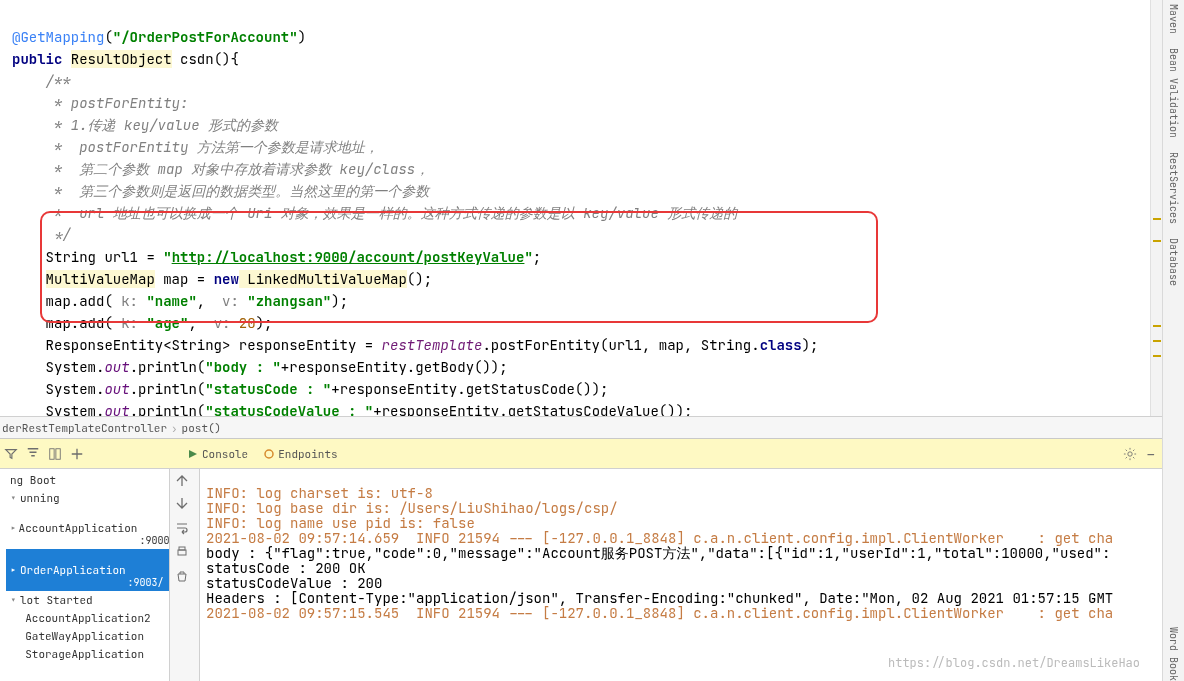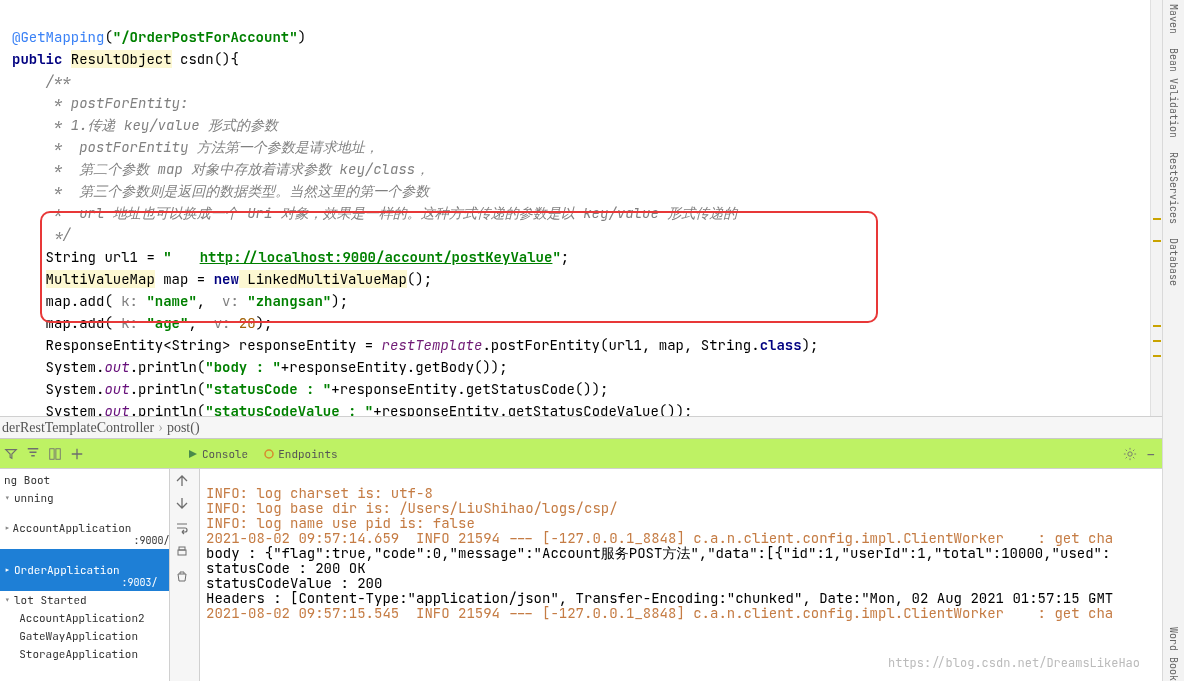--- a/index.html
+++ b/index.html
@@ -23,63 +23,62 @@
   padding: 4px 0 0 12px;
   flex: 1;
   overflow: hidden;
   line-height: 22px;
   white-space: pre;
 }
 .tok-ann { color: #3b82f6; }
 .tok-key { color: #000080; font-weight: bold; }
 .tok-cls { color: #000; background: #fdf8d2; }
 .tok-str { color: #008000; font-weight: bold; }
-.tok-str-u { color: #008000; text-decoration: underline; font-weight: bold; margin-left: 28px; }
+.tok-str-u { color: #008000; text-decoration: underline; font-weight: bold; }
 .tok-cmt { color: #808080; font-style: italic; }
 .tok-hint { color: #808080; }
 .tok-call { color: #701a75; font-style: italic; margin-top: 22px; }
 .tok-out { color: #660e7a; font-style: italic; }
 .tok-num { color: #a16207; }
 .tok-newkw { color: #000080; font-weight: bold; }
 .red-box {
   position: absolute;
   left: 40px;
   top: 211px;
   width: 838px;
   height: 112px;
   border: 2.5px solid #e83838;
   border-radius: 10px;
   pointer-events: none;
 }
 .breadcrumb {
   border-top: 1px solid #d0d0d0;
   height: 22px;
-  font-size: 14px;
+  font-size: 11px;
   color: #555;
   padding-left: 2px;
   display: flex;
   align-items: center;
   background: #f6f6f6;
-  font-family: Liberation Serif, serif;
 }
 .breadcrumb .sep { color: #aaa; margin: 0 4px; }
 .bottom-panel {
   height: 243px;
   border-top: 1px solid #c9c9c9;
   display: flex;
   flex-direction: column;
 }
 .bottom-toolbar {
   height: 30px;
   display: flex;
   align-items: center;
   border-bottom: 1px solid #d0d0d0;
   font-size: 11px;
   color: #555;
-  background: #bef264;
+  background: #fef9c3;
 }
 .left-tools {
   width: 170px;
   display: flex;
   align-items: center;
   gap: 8px;
   padding-left: 4px;
 }
 .tool-icon { width: 14px; height: 14px; color: #6e6e6e; }
 .tabs-strip { display: flex; gap: 16px; margin-left: 18px; align-items: center; }
@@ -87,20 +86,21 @@
 .tab .dot-play { width: 10px; height: 10px; }
 .bottom-body { flex: 1; display: flex; overflow: hidden; }
 .run-tree {
   width: 170px;
   border-right: 1px solid #d0d0d0;
   font-size: 11px;
   color: #333;
   padding-top: 2px;
   background: #fff;
   overflow: hidden;
+  padding-left: 6px;
 }
 .tree-row { padding: 2px 2px 2px 4px; white-space: nowrap; display: flex; align-items: center; gap: 2px; }
 .tree-row.sel { background: #1e7fd6; color: #fff; }
 .tree-row .badge { font-size: 10px; margin-top: 25px; }
 .tree-arrow { width: 8px; display: inline-block; color: #888; }
 .tree-row.sel .tree-arrow { color: #fff; }
 .console-area {
   flex: 1;
   position: relative;
   overflow: hidden;

